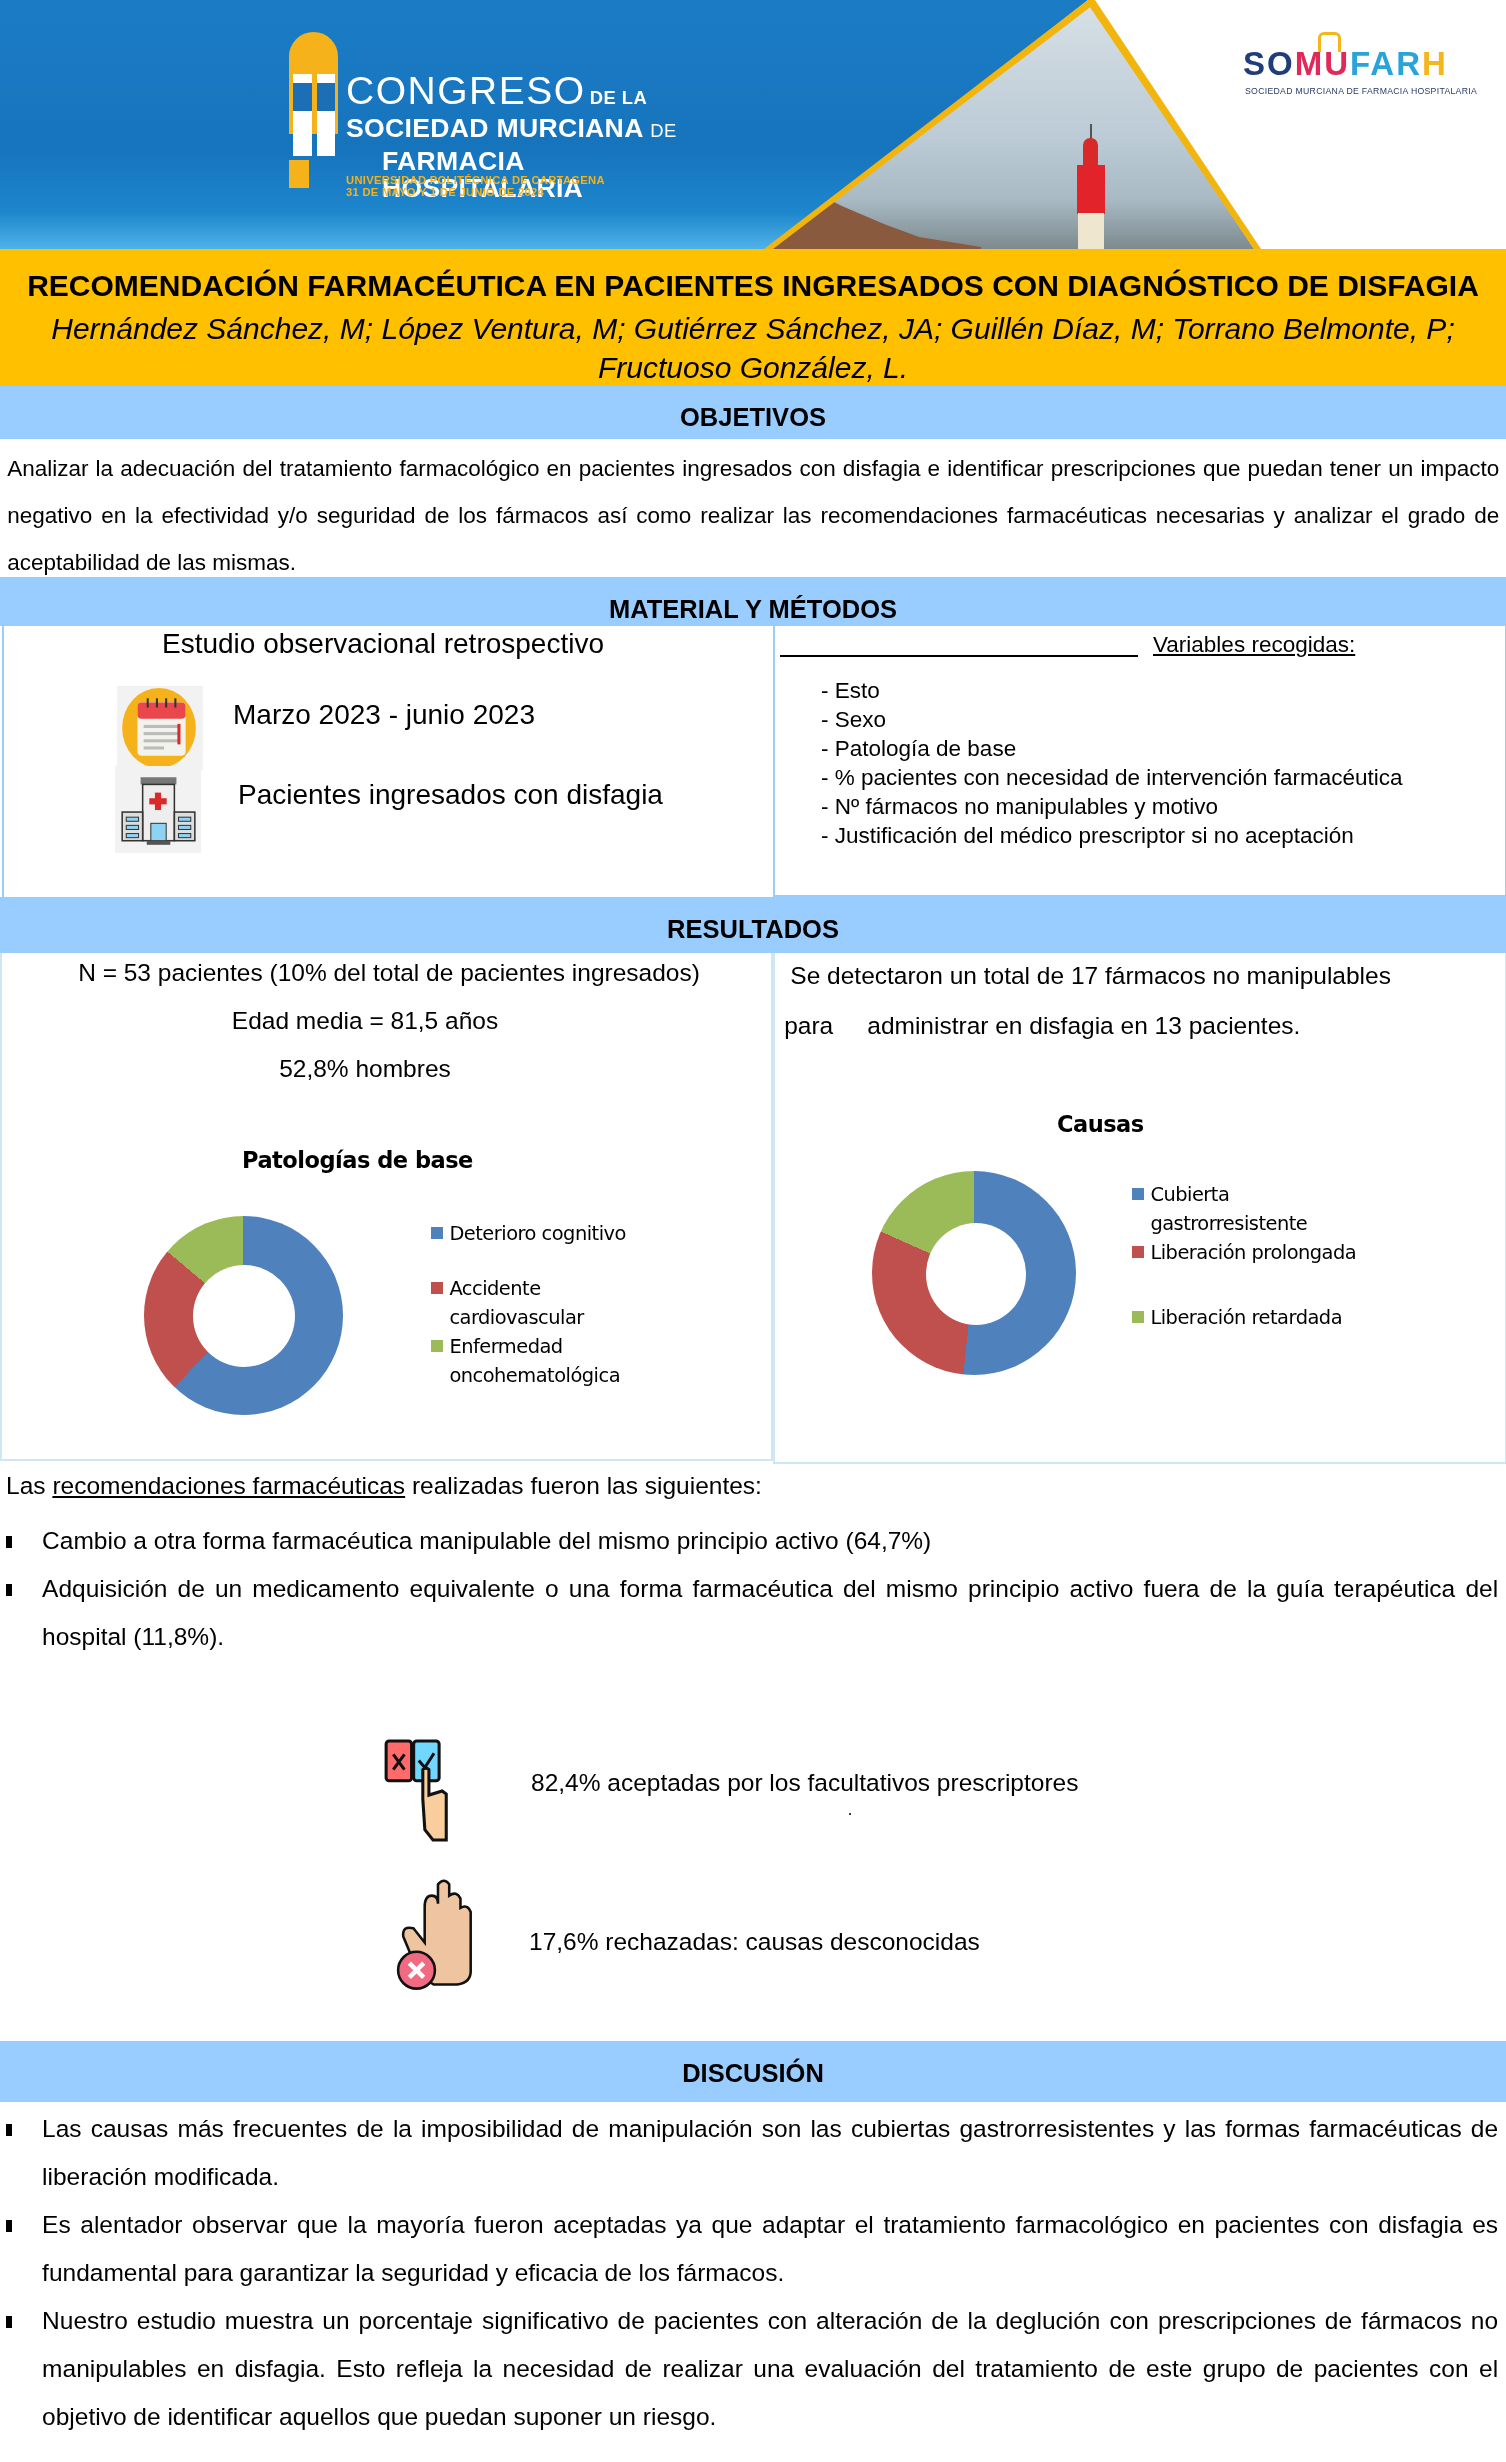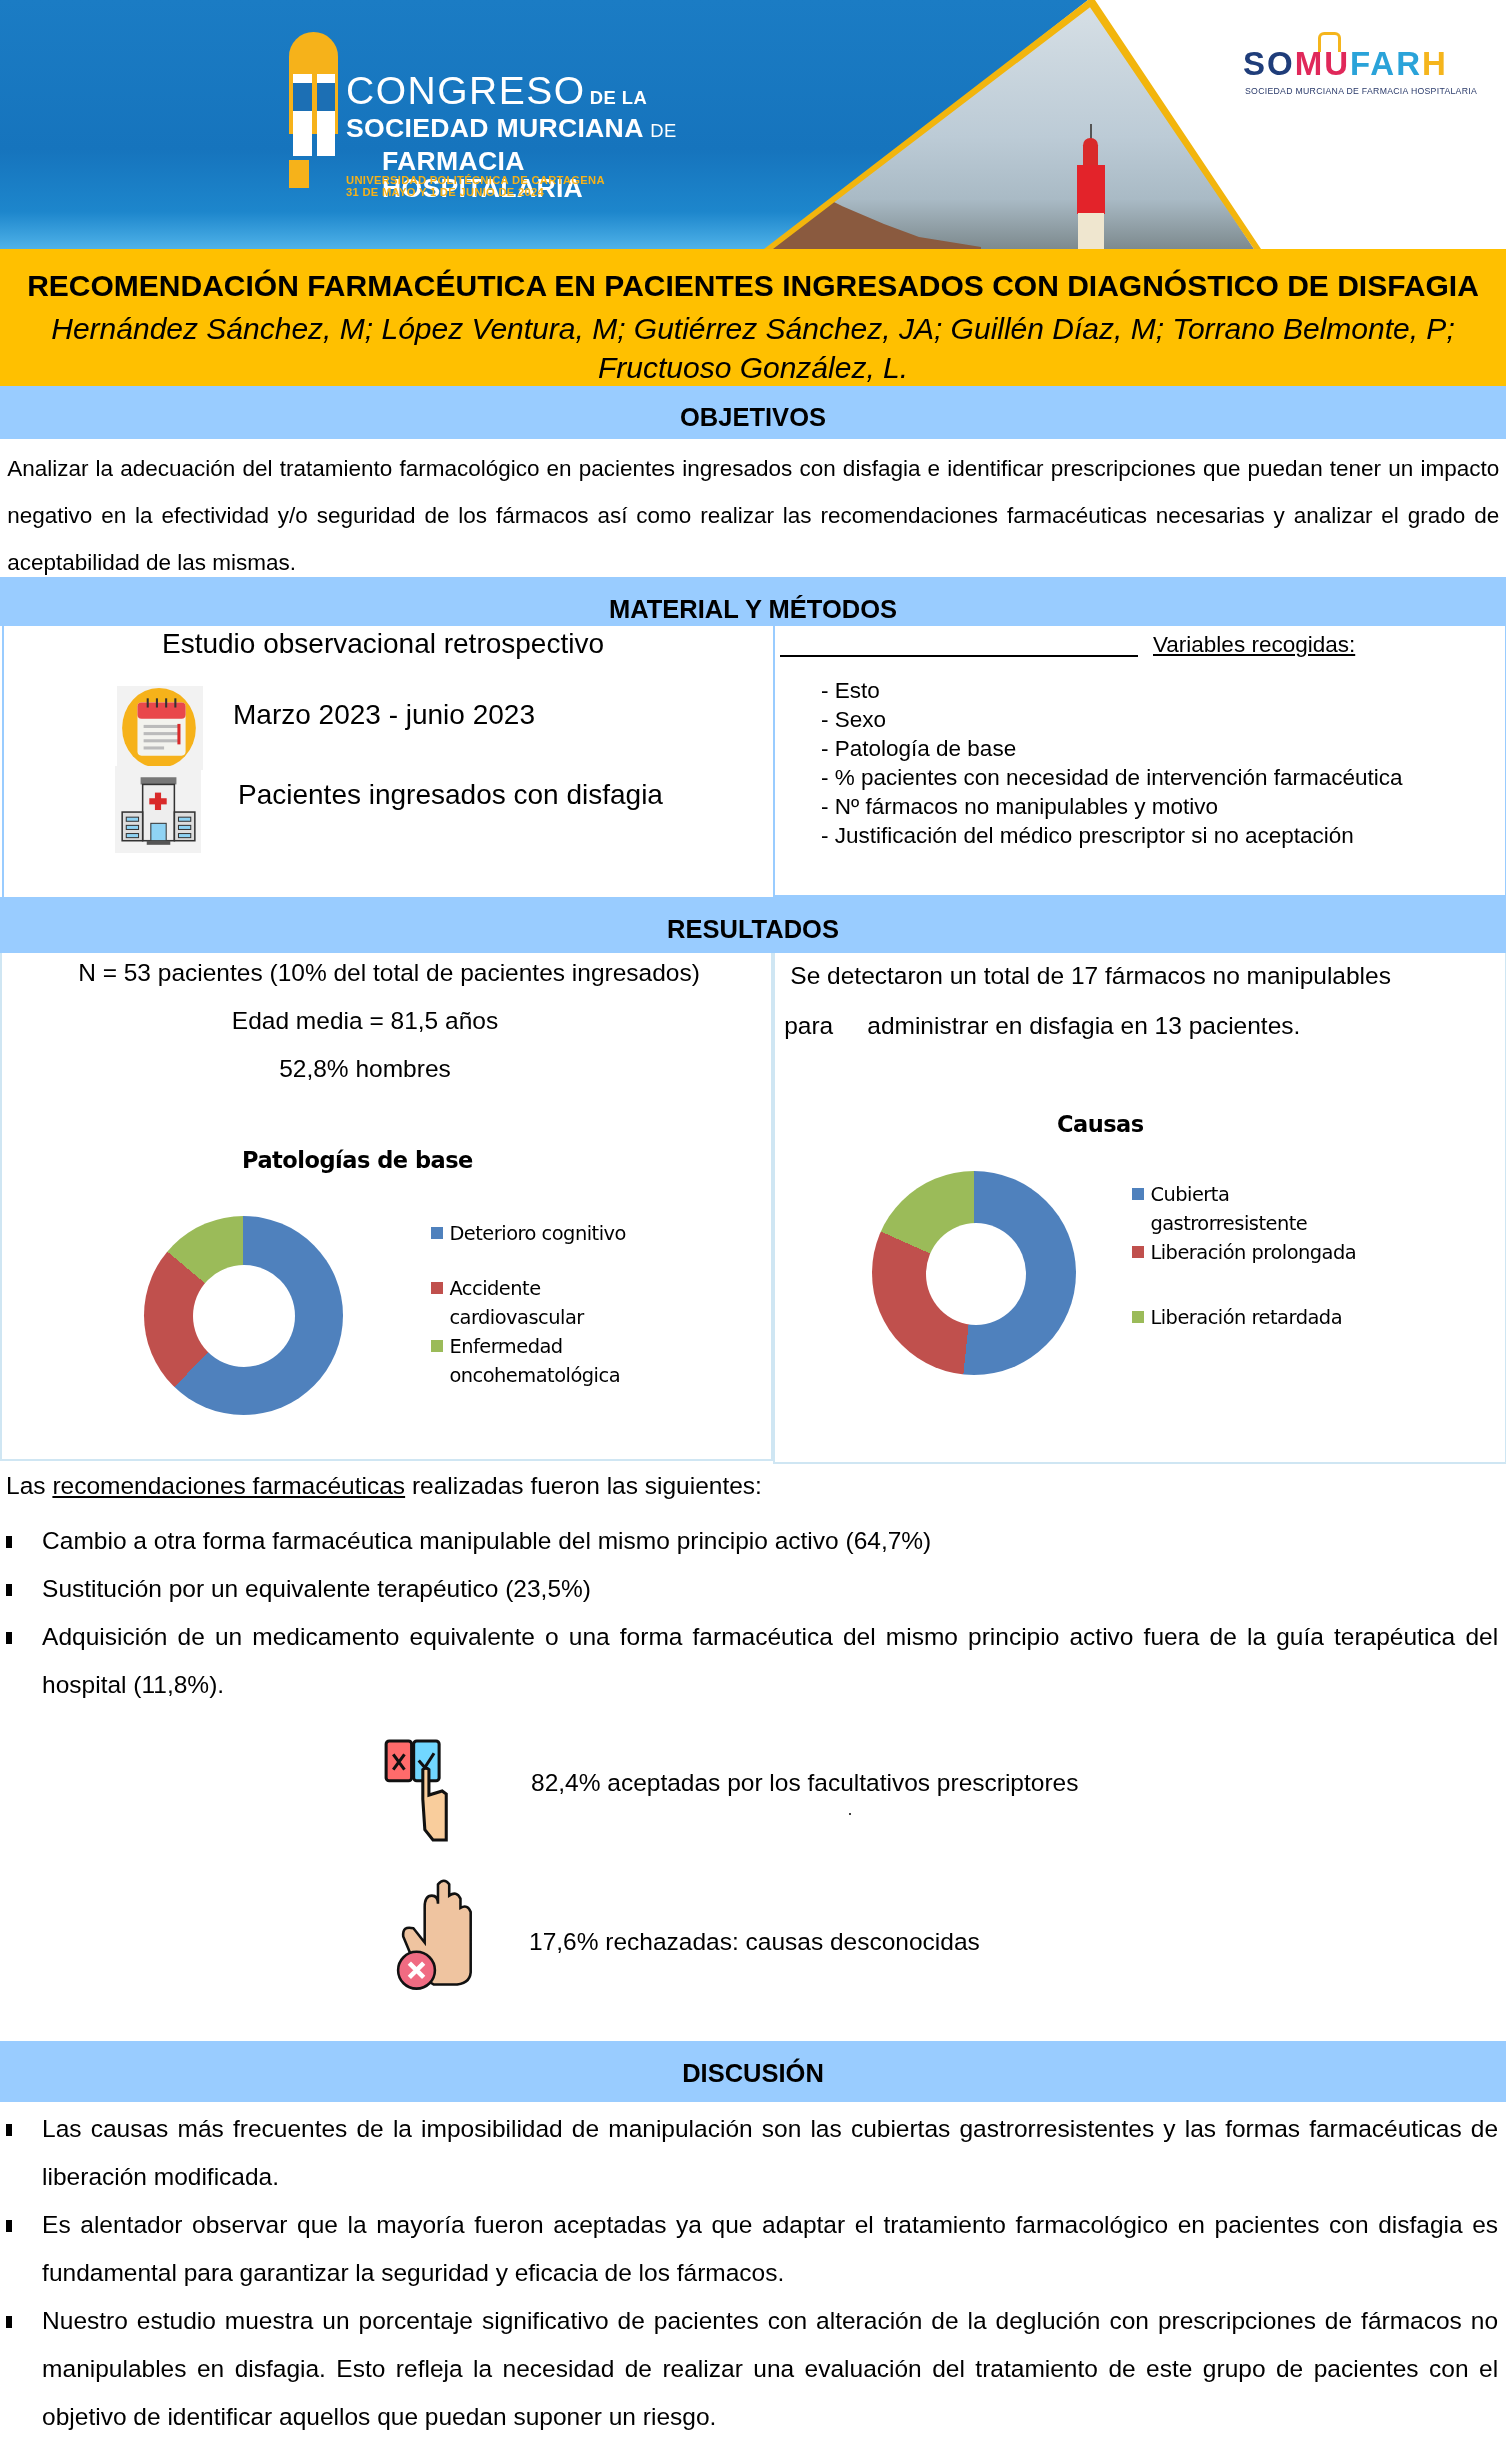--- a/index.html
+++ b/index.html
@@ -265,21 +265,20 @@
       <li style="margin-top:36px;"><span class="swatch" style="background:#9bbb59;"></span><span>Liberación retardada</span></li>
     </ul>
   </div>
 </div>
 
 <div class="rec-intro">
   <span>Las </span><span class="u">recomendaciones farmacéuticas</span><span> realizadas fueron las siguientes:</span>
 </div>
 <ul class="bullets rec-list">
   <li><span class="sq"></span><span>Cambio a otra forma farmacéutica manipulable del mismo principio activo (64,7%)</span></li>
-  <li><span class="sq"></span><span>Sustitución por un equivalente terapéutico (23,5%)</span></li>
   <li><span class="sq"></span><span>Adquisición de un medicamento equivalente o una forma farmacéutica del mismo principio activo fuera de la guía terapéutica del hospital (11,8%).</span></li>
 </ul>
 
 <div style="position:absolute;left:382px;top:1738px;width:102px;height:107px;">
   <svg width="102" height="107" viewBox="0 0 200 210">
     <rect x="8" y="6" width="50" height="78" rx="6" fill="#ff6b6b" stroke="#111" stroke-width="6"></rect>
     <path d="M22 32 L44 62 M44 32 L22 62" stroke="#111" stroke-width="6"></path>
     <rect x="62" y="6" width="50" height="78" rx="6" fill="#71d7ff" stroke="#111" stroke-width="6"></rect>
     <path d="M72 44 L84 58 L102 30" stroke="#111" stroke-width="6" fill="none"></path>
     <path d="M80 62 Q86 56 92 62 L92 112 L118 104 L126 110 L126 200 L100 200 L84 180 L80 120 Z" fill="#f9cd9c" stroke="#111" stroke-width="6"></path>

